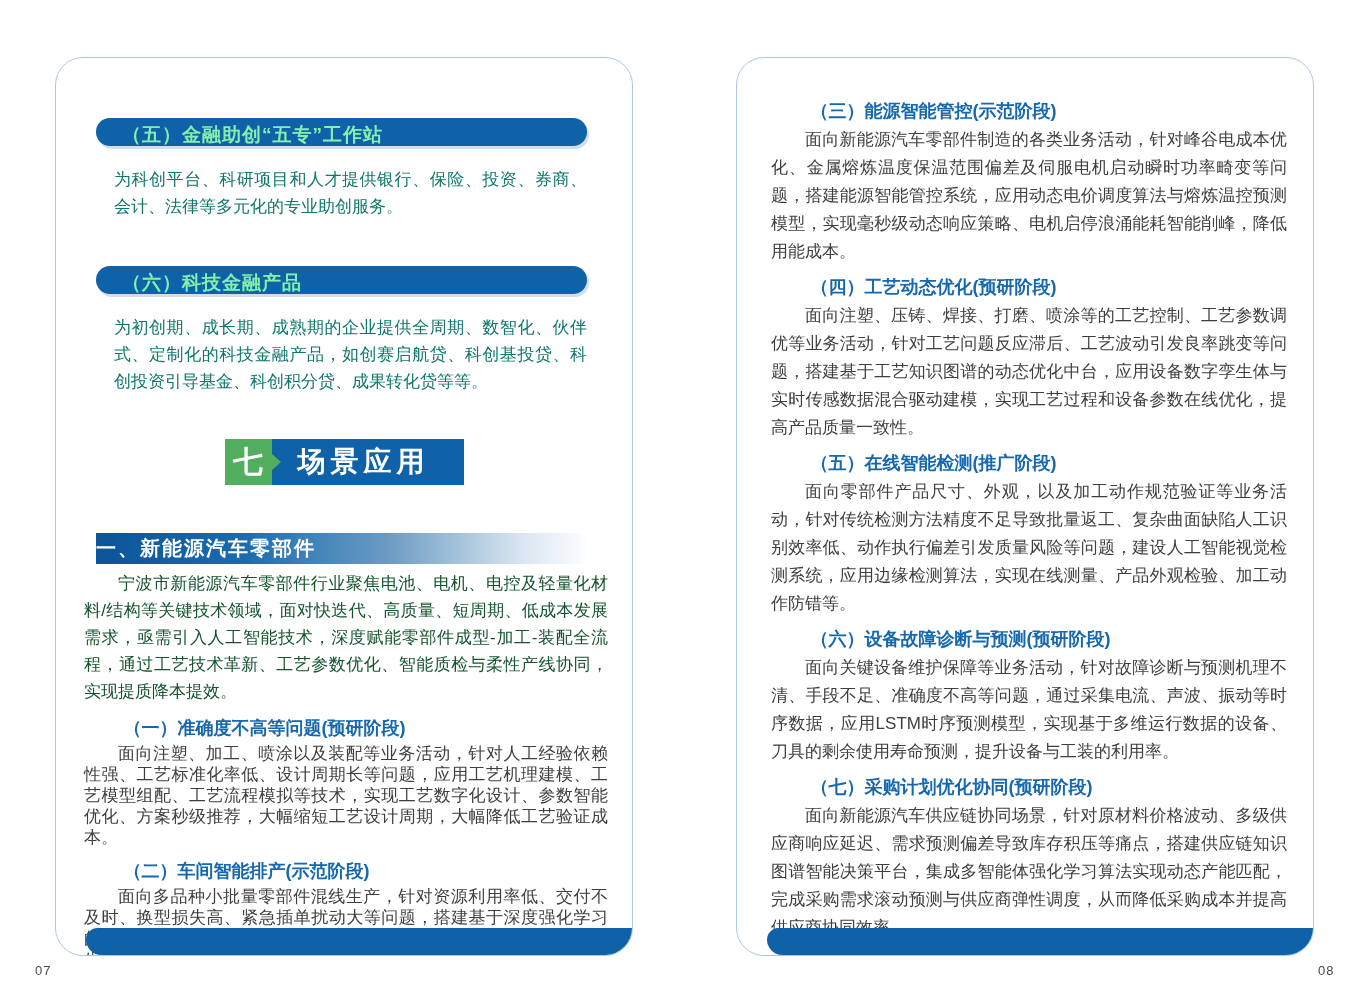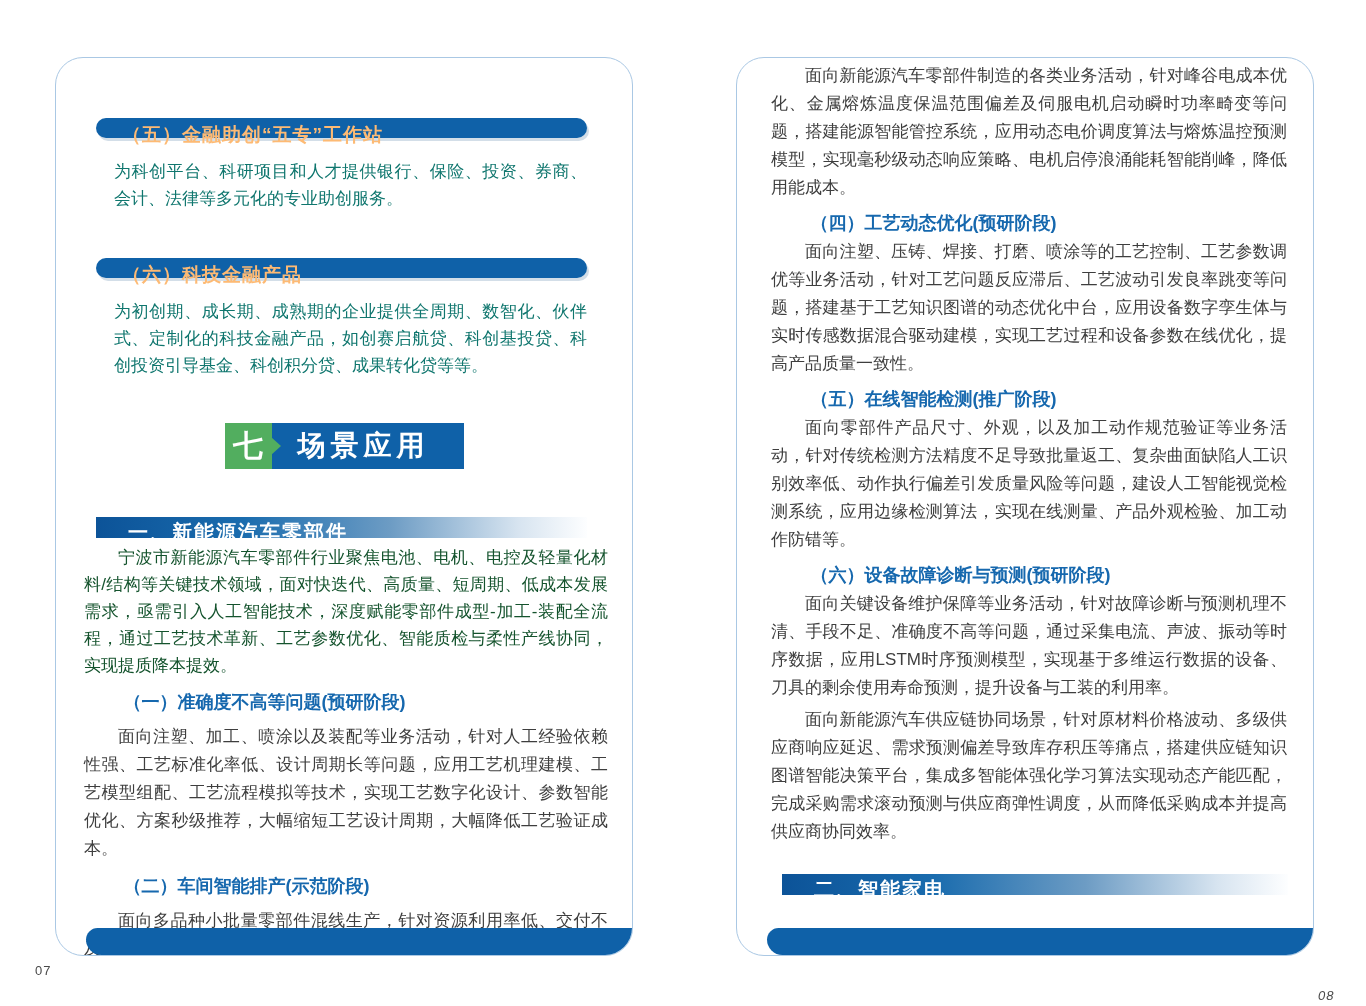--- a/index.html
+++ b/index.html
@@ -6,65 +6,65 @@
   html,body { width:1366px; height:1006px; background:#ffffff;
     font-family:"Liberation Sans","DejaVu Sans",sans-serif; }
   .canvas { position:relative; width:1366px; height:1006px; background:#fff; overflow:hidden; }
 
   .page-card { position:absolute; top:57px; width:578px; height:899px; background:#fff;
     border:1px solid #aac8e4; border-radius:28px; overflow:hidden; }
   .card-left { left:55px; }
   .card-right { left:736px; }
 
   
-  .pill-banner { margin:0 45px 0 40px; height:20px; background:#0f61a8; border-radius:17px;
-    color:#fdba74; font-size:19px; font-weight:bold; line-height:34px; padding-left:26px;
+  .pill-banner { margin:0 45px 0 40px; height:28px; background:#0f61a8; border-radius:17px;
+    color:#86efac; font-size:19px; font-weight:bold; line-height:34px; padding-left:26px;
     box-shadow:2px 3px 0 rgba(10,70,130,0.18); letter-spacing:1px; }
   .mt-first { margin-top:60px; }
   .mt-second { margin-top:46px; }
   .pill-body { margin:20px 45px 0 58px; font-size:17px; line-height:27px; color:#0f766e;
     text-align:justify; }
 
   
   .chapter-banner { display:flex; justify-content:center; align-items:stretch; margin-top:44px; height:46px; }
   .chapter-num { width:47px; background:#52ae5f; color:#fff; font-size:30px; font-weight:bold;
     display:flex; align-items:center; justify-content:center; position:relative; }
   .chapter-num::after { content:""; position:absolute; right:-9px; top:50%; transform:translateY(-50%);
     border-top:9px solid transparent; border-bottom:9px solid transparent; border-left:10px solid #52ae5f;
     z-index:2; }
   .chapter-title { background:#0f61a8; color:#fff; font-size:28px; font-weight:bold;
     display:flex; align-items:center; padding:0 34px 0 26px; letter-spacing:5px; }
 
   
-  .grad-banner { margin:48px 45px 0 40px; height:21px; color:#fff; font-weight:bold; font-size:20px;
-    line-height:31px; padding-left:32px; letter-spacing:2px;
+  .grad-banner { margin:48px 45px 0 40px; height:31px; color:#fff; font-weight:bold; font-size:20px;
+    line-height:31px; letter-spacing:2px;
     background:linear-gradient(90deg,#0c5398 0%,#1a6cae 30%,#6d9cc4 60%,#d7e4f0 86%,#fdfeff 100%); }
   .grad-banner.r { margin:0 25px 0 45px; }
 
   .section-intro { margin:6px 24px 0 28px; text-indent:2em; font-size:17px; line-height:27px;
     color:#14532d; text-align:justify; }
 
   .sub-title { margin:12px 24px 0 28px; text-indent:2.2em; color:#1668ae; font-weight:bold;
     font-size:18px; line-height:22px; }
-  .sub-body { margin:10px 24px 0 28px; text-indent:2em; font-size:17px; line-height:28px;
+  .sub-body { margin:4px 24px 0 28px; text-indent:2em; font-size:17px; line-height:21px;
     color:#3e3e3e; text-align:justify; }
 
   
   .card-right .sub-title { margin:10px 26px 0 34px; }
   .card-right .sub-body { margin:4px 26px 0 34px; line-height:28px; }
   .card-right .mt-top { margin-top:42px; }
   .card-right .grad-banner { margin-top:28px; }
 
   
   .bottom-bar { position:absolute; bottom:0; left:30px; right:0; height:27px; background:#0f61a8;
     border-radius:18px 0 0 24px; }
 
   .page-num { position:absolute; font-size:13px; color:#4a4a4a; letter-spacing:1px;text-align:right; }
   .page-num.left { left:35px; top:963px; }
-  .page-num.right { left:1318px; top:988px;font-style:italic; }
+  .page-num.right { left:1318px; top:963px; }
 </style>
 </head>
 <body>
 
 <div class="canvas">
 
   <div class="page-card card-left">
     <div class="pill-banner mt-first">（五）金融助创“五专”工作站</div>
     <p class="pill-body">为科创平台、科研项目和人才提供银行、保险、投资、券商、会计、法律等多元化的专业助创服务。</p>
 
@@ -82,31 +82,33 @@
     <div class="sub-title">（一）准确度不高等问题(预研阶段)</div>
     <p class="sub-body">面向注塑、加工、喷涂以及装配等业务活动，针对人工经验依赖性强、工艺标准化率低、设计周期长等问题，应用工艺机理建模、工艺模型组配、工艺流程模拟等技术，实现工艺数字化设计、参数智能优化、方案秒级推荐，大幅缩短工艺设计周期，大幅降低工艺验证成本。</p>
 
     <div class="sub-title">（二）车间智能排产(示范阶段)</div>
     <p class="sub-body">面向多品种小批量零部件混线生产，针对资源利用率低、交付不及时、换型损失高、紧急插单扰动大等问题，搭建基于深度强化学习的动态排程模型，实现生产约束下的分钟级全局最优解，以缩短产品生产周期，提升资源利用效率。</p>
 
     <div class="bottom-bar"></div>
   </div>
 
   <div class="page-card card-right">
+    <div class="sub-title mt-top">（三）能源智能管控(示范阶段)</div>
     <p class="sub-body">面向新能源汽车零部件制造的各类业务活动，针对峰谷电成本优化、金属熔炼温度保温范围偏差及伺服电机启动瞬时功率畸变等问题，搭建能源智能管控系统，应用动态电价调度算法与熔炼温控预测模型，实现毫秒级动态响应策略、电机启停浪涌能耗智能削峰，降低用能成本。</p>
 
     <div class="sub-title">（四）工艺动态优化(预研阶段)</div>
     <p class="sub-body">面向注塑、压铸、焊接、打磨、喷涂等的工艺控制、工艺参数调优等业务活动，针对工艺问题反应滞后、工艺波动引发良率跳变等问题，搭建基于工艺知识图谱的动态优化中台，应用设备数字孪生体与实时传感数据混合驱动建模，实现工艺过程和设备参数在线优化，提高产品质量一致性。</p>
 
     <div class="sub-title">（五）在线智能检测(推广阶段)</div>
     <p class="sub-body">面向零部件产品尺寸、外观，以及加工动作规范验证等业务活动，针对传统检测方法精度不足导致批量返工、复杂曲面缺陷人工识别效率低、动作执行偏差引发质量风险等问题，建设人工智能视觉检测系统，应用边缘检测算法，实现在线测量、产品外观检验、加工动作防错等。</p>
 
     <div class="sub-title">（六）设备故障诊断与预测(预研阶段)</div>
     <p class="sub-body">面向关键设备维护保障等业务活动，针对故障诊断与预测机理不清、手段不足、准确度不高等问题，通过采集电流、声波、振动等时序数据，应用LSTM时序预测模型，实现基于多维运行数据的设备、刀具的剩余使用寿命预测，提升设备与工装的利用率。</p>
 
+    <div class="sub-title">（七）采购计划优化协同(预研阶段)</div>
     <p class="sub-body">面向新能源汽车供应链协同场景，针对原材料价格波动、多级供应商响应延迟、需求预测偏差导致库存积压等痛点，搭建供应链知识图谱智能决策平台，集成多智能体强化学习算法实现动态产能匹配，完成采购需求滚动预测与供应商弹性调度，从而降低采购成本并提高供应商协同效率。</p>
 
     <div class="grad-banner r">二、智能家电</div>
 
     <div class="bottom-bar"></div>
   </div>
 
   <div class="page-num left">07</div>
   <div class="page-num right">08</div>
 

